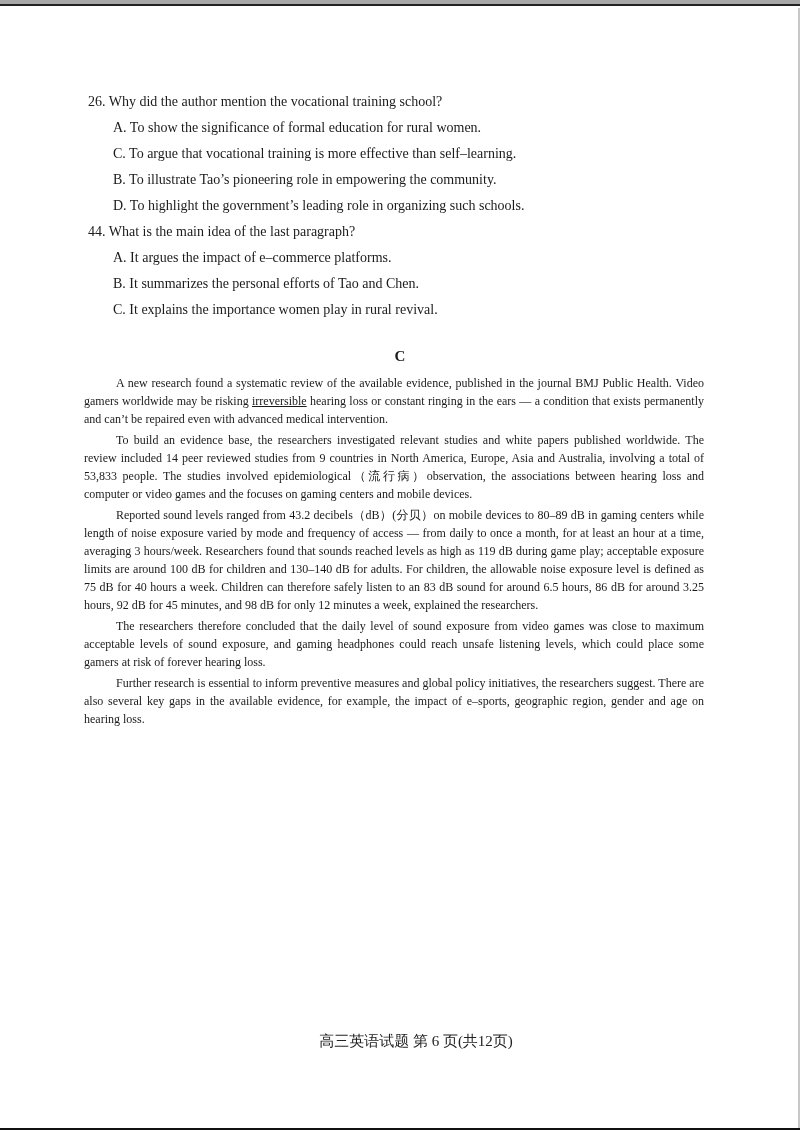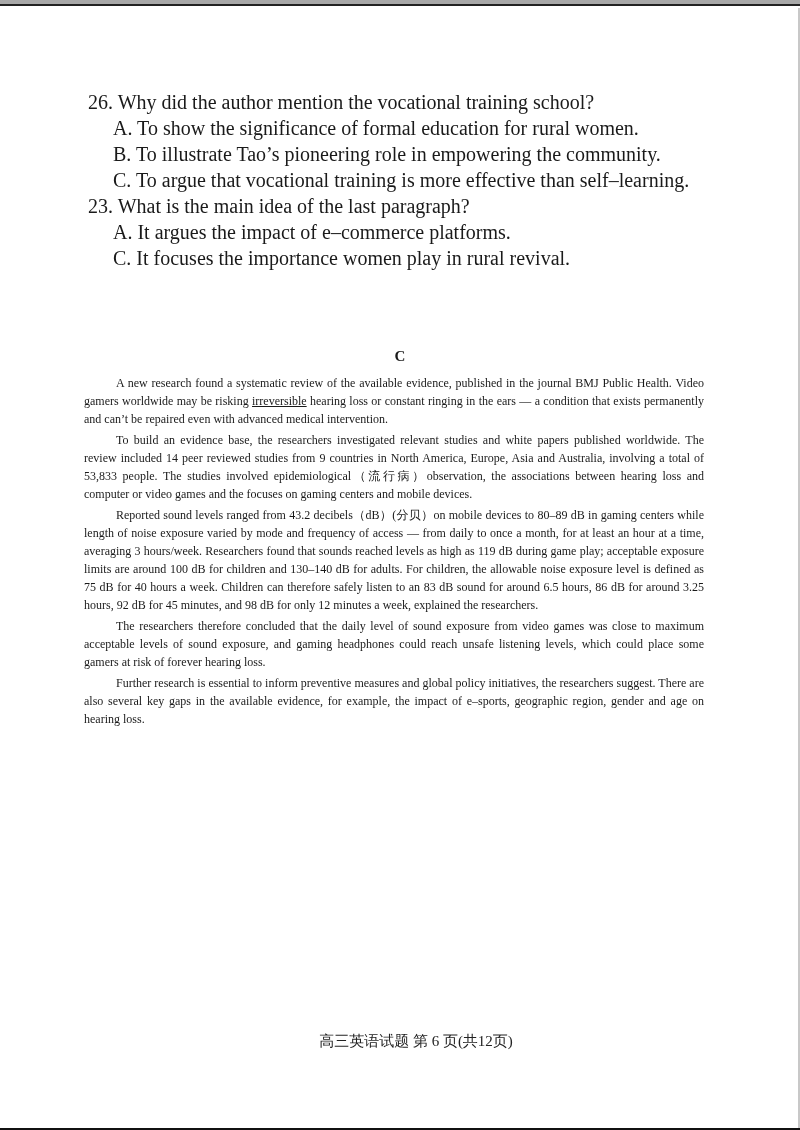--- a/index.html
+++ b/index.html
@@ -6,21 +6,21 @@
   body {
     width: 800px; height: 1130px; position: relative; overflow: hidden;
     background: #ffffff; color: #1a1a1a;
     font-family: "Liberation Serif", "DejaVu Serif", serif;
   }
   .top-band { position: absolute; left: 0; top: 0; width: 800px; height: 4px; background: #a8a8a8; }
   .top-rule { position: absolute; left: 0; top: 4px; width: 800px; height: 2px; background: #222; }
   .right-rule { position: absolute; right: 0; top: 8px; width: 2px; height: 1120px; background: #c8c8c8; }
   .bottom-rule { position: absolute; left: 0; bottom: 0; width: 800px; height: 2px; background: #111; }
 
-  .questions { position: absolute; left: 88px; top: 89px; width: 620px; font-size: 20px; }
+  .questions { position: absolute; left: 88px; top: 89px; width: 620px; font-size: 14px; }
   .q-stem { height: 26px; line-height: 26px; white-space: nowrap; }
   .q-option { height: 26px; line-height: 26px; padding-left: 25px; white-space: nowrap; }
 
   .section-letter {
     position: absolute; left: 388px; top: 348px; font-size: 15px; font-weight: bold;
     width: 24px; text-align: center;
   }
 
   .passage { position: absolute; left: 84px; top: 374px; width: 620px; font-size: 12px; line-height: 18px; }
   .para { margin: 0; text-align: justify; text-indent: 32px; }
@@ -37,27 +37,29 @@
 
 <div class="top-band"></div>
 <div class="top-rule"></div>
 <div class="right-rule"></div>
 <div class="bottom-rule"></div>
 
 <div class="questions">
   <div>
     <div class="q-stem">26. Why did the author mention the vocational training school?</div>
     <div class="q-option">A. To show the significance of formal education for rural women.</div>
+    <div class="q-option">C. To argue that vocational training is more effective than self–learning.</div>
     <div class="q-option">B. To illustrate Tao’s pioneering role in empowering the community.</div>
-    <div class="q-option">C. To argue that vocational training is more effective than self–learning.</div>
+    <div class="q-option">D. To highlight the government’s leading role in organizing such schools.</div>
   </div>
   <div>
-    <div class="q-stem" style="padding-left:0">23. What is the main idea of the last paragraph?</div>
+    <div class="q-stem" style="padding-left:0">44. What is the main idea of the last paragraph?</div>
     <div class="q-option">A. It argues the impact of e–commerce platforms.</div>
-    <div class="q-option">C. It focuses the importance women play in rural revival.</div>
+    <div class="q-option">B. It summarizes the personal efforts of Tao and Chen.</div>
+    <div class="q-option">C. It explains the importance women play in rural revival.</div>
   </div>
 </div>
 
 <div class="section-letter">C</div>
 
 <div class="passage">
   <p class="para"><span>A new research found a systematic review of the available evidence, published in the journal BMJ Public Health. Video gamers worldwide may be risking </span><span class="underline">irreversible</span><span> hearing loss or constant ringing in the ears — a condition that exists permanently and can’t be repaired even with advanced medical intervention.</span></p>
   <p class="para">To build an evidence base, the researchers investigated relevant studies and white papers published worldwide. The review included 14 peer reviewed studies from 9 countries in North America, Europe, Asia and Australia, involving a total of 53,833 people. The studies involved epidemiological（流行病）observation, the associations between hearing loss and computer or video games and the focuses on gaming centers and mobile devices.</p>
   <p class="para">Reported sound levels ranged from 43.2 decibels（dB）(分贝）on mobile devices to 80–89 dB in gaming centers while length of noise exposure varied by mode and frequency of access — from daily to once a month, for at least an hour at a time, averaging 3 hours/week. Researchers found that sounds reached levels as high as 119 dB during game play; acceptable exposure limits are around 100 dB for children and 130–140 dB for adults. For children, the allowable noise exposure level is defined as 75 dB for 40 hours a week. Children can therefore safely listen to an 83 dB sound for around 6.5 hours, 86 dB for around 3.25 hours, 92 dB for 45 minutes, and 98 dB for only 12 minutes a week, explained the researchers.</p>
   <p class="para">The researchers therefore concluded that the daily level of sound exposure from video games was close to maximum acceptable levels of sound exposure, and gaming headphones could reach unsafe listening levels, which could place some gamers at risk of forever hearing loss.</p>

